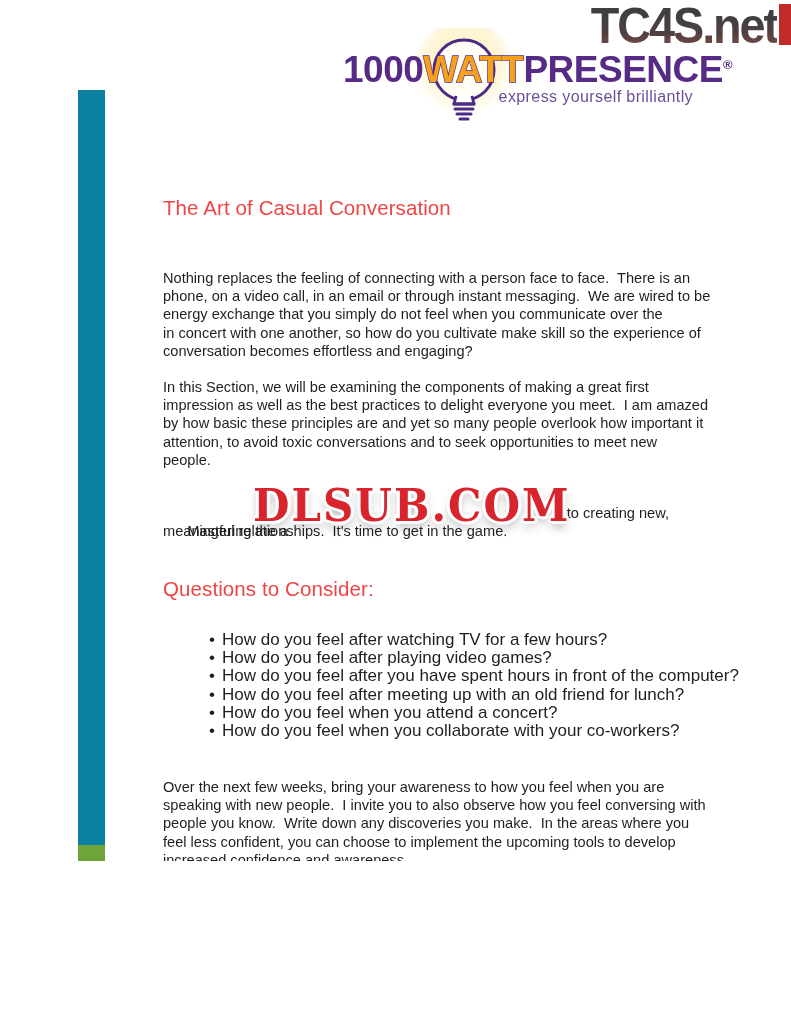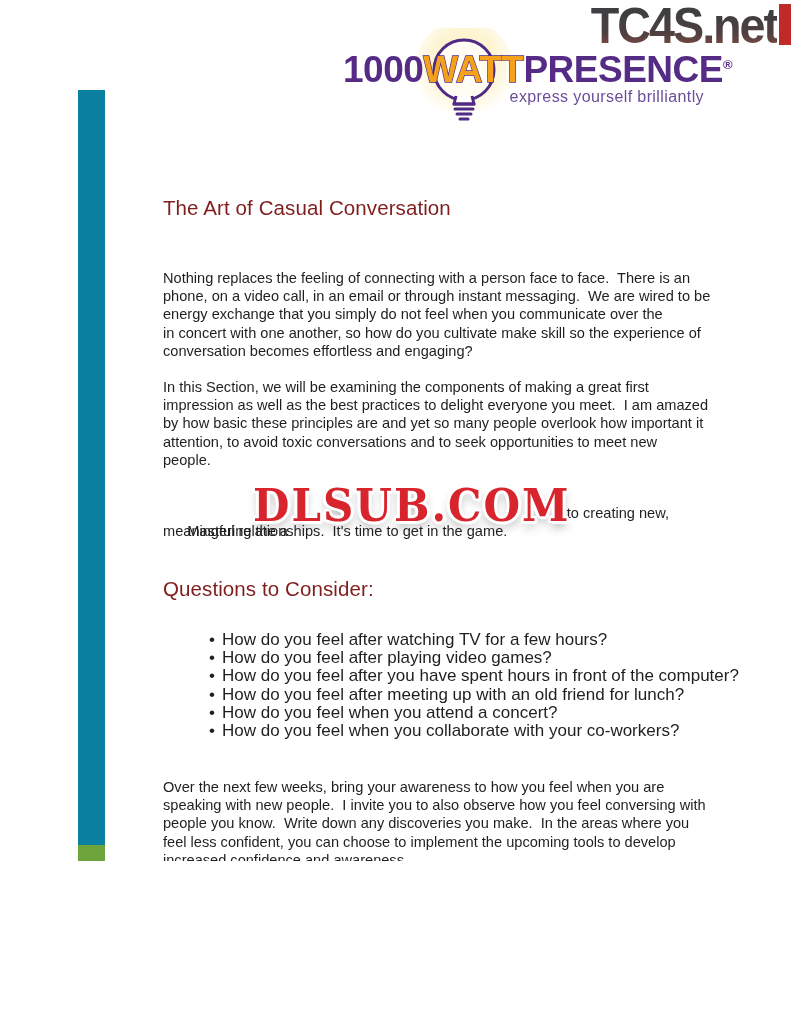--- a/index.html
+++ b/index.html
@@ -28,28 +28,28 @@
   
   #bulb-svg { position:absolute; left:404px; top:28px; z-index:1; }
   #logo-text {
     position:absolute; left:343px; top:49px; z-index:2;
     font-size:37px; font-weight:700; letter-spacing:-0.5px; color:#552b85;
     white-space:pre;
   }
   #logo-watt { color:#f6a11c; -webkit-text-stroke:1.3px #4e2a84; paint-order:stroke fill; }
   #logo-reg { font-size:13px; vertical-align:super; color:#552b85; letter-spacing:0; }
   #tagline {
-    position:absolute; left:484px; top:88px; width:220px; z-index:2;
+    position:absolute; left:473px; top:88px; width:220px; z-index:2;
     text-align:right; font-size:16px; color:#6b4e9b; letter-spacing:0.4px;
   }
 
   
   .content { position:absolute; left:163px; width:552px; }
   .tline { white-space:pre; font-size:14.6px; line-height:18.2px; color:#1f1f1f; }
-  h1.doc-h { font-size:20.5px; font-weight:400; color:#7f1d1d; letter-spacing:0.1px; }
+  h1.doc-h { font-size:20.5px; font-weight:400; color:#ef4444; letter-spacing:0.1px; }
   #title { top:196px; }
   #para1 { top:269px; }
   #para2 { top:378px; }
   #para3 { top:504px; }
   #masked-line1 { position:relative; height:18.2px; }
   #masked-end { position:absolute; left:390px; top:0; }
   #qhead { top:577px; }
   #qlist { position:absolute; left:209px; top:631px; list-style:none; }
   #qlist li { position:relative; padding-left:13px; white-space:pre; font-size:17px; line-height:18.2px; }
   #qlist li::before { content:"\2022"; position:absolute; left:0; top:0; }

